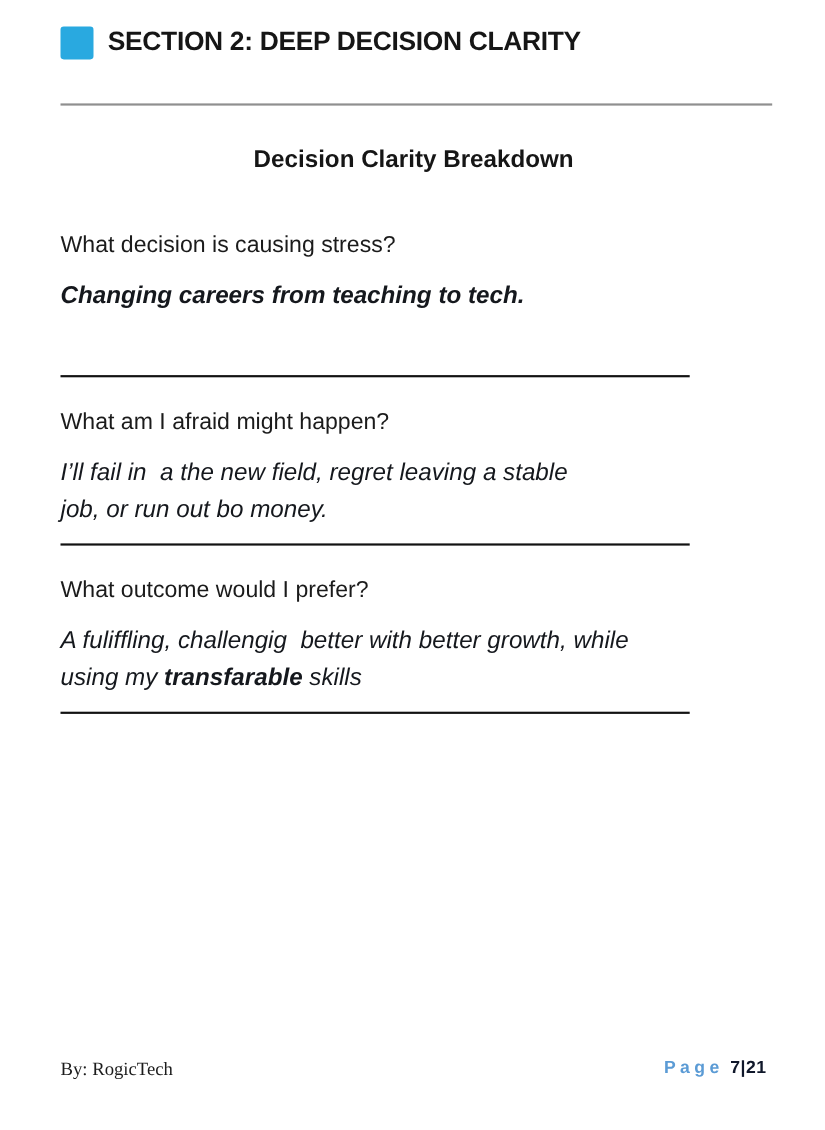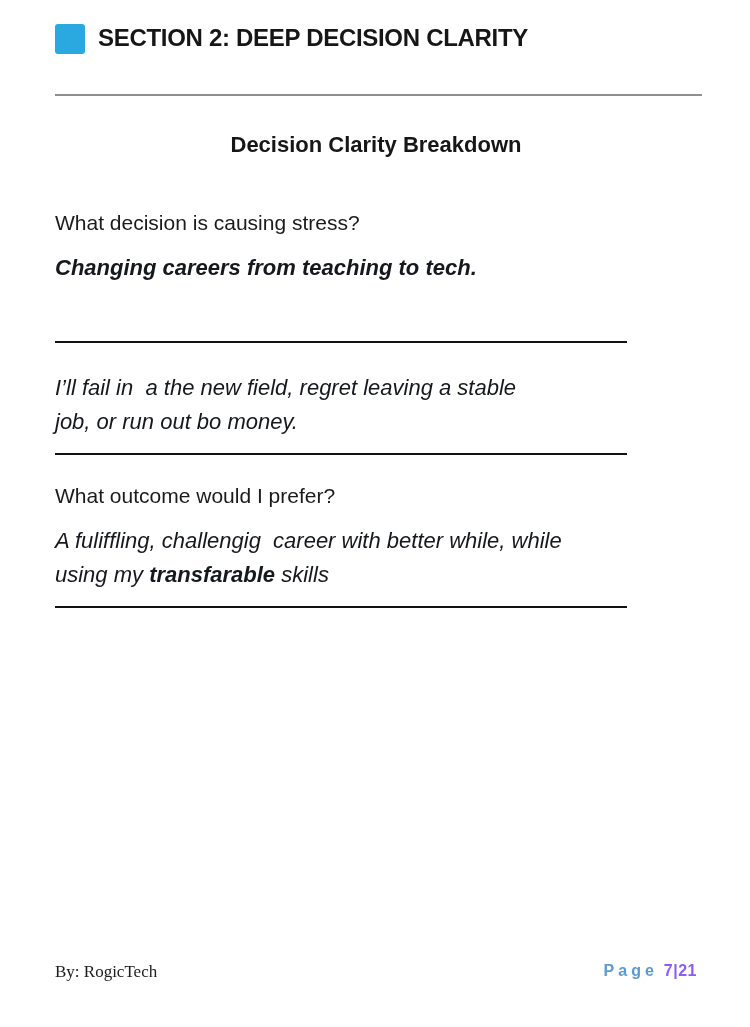--- a/index.html
+++ b/index.html
@@ -93,21 +93,21 @@
     color: #1c1c1c;
   }
   .footer-page { font-size: 16px; white-space: nowrap; }
   .page-label {
     color: var(--footer-blue, #5b9bd5);
     font-weight: bold;
     letter-spacing: 4px;
     margin-right: 6px;
   }
   .page-number {
-    color: #8b5cf6;
+    color: #0f172a;
     font-weight: bold;
     letter-spacing: 0.5px;
   }
 </style>
 </head>
 <body>
 
 <div class="page">
   <div class="content">
 
@@ -120,28 +120,29 @@
 
     <h2 class="section-subheading">Decision Clarity Breakdown</h2>
 
     <div class="qa-block-first">
       <p class="question">What decision is causing stress?</p>
       <p class="answer bold-answer"><span>Changing careers from teaching to tech.</span></p>
       <div class="answer-underline tall-gap"></div>
     </div>
 
     <div class="qa-block">
+      <p class="question">What am I afraid might happen?</p>
       <p class="answer"><span>I’ll fail in  a the new field, regret leaving a stable</span><br><span>job, or run out bo money.</span></p>
       <div class="answer-underline"></div>
     </div>
 
 
     <div class="qa-block">
       <p class="question">What outcome would I prefer?</p>
-      <p class="answer"><span>A fuliffling, challengig  career with better while, while</span><br><span>using my </span><span class="b">transfarable</span><span> skills</span></p>
+      <p class="answer"><span>A fuliffling, challengig  better with better growth, while</span><br><span>using my </span><span class="b">transfarable</span><span> skills</span></p>
       <div class="answer-underline"></div>
     </div>
 
   </div>
 
   <div class="footer">
     <span class="footer-author">By: RogicTech</span>
     <span class="footer-page"><span class="page-label">Page</span><span class="page-number">7|21</span></span>
   </div>
 </div>

